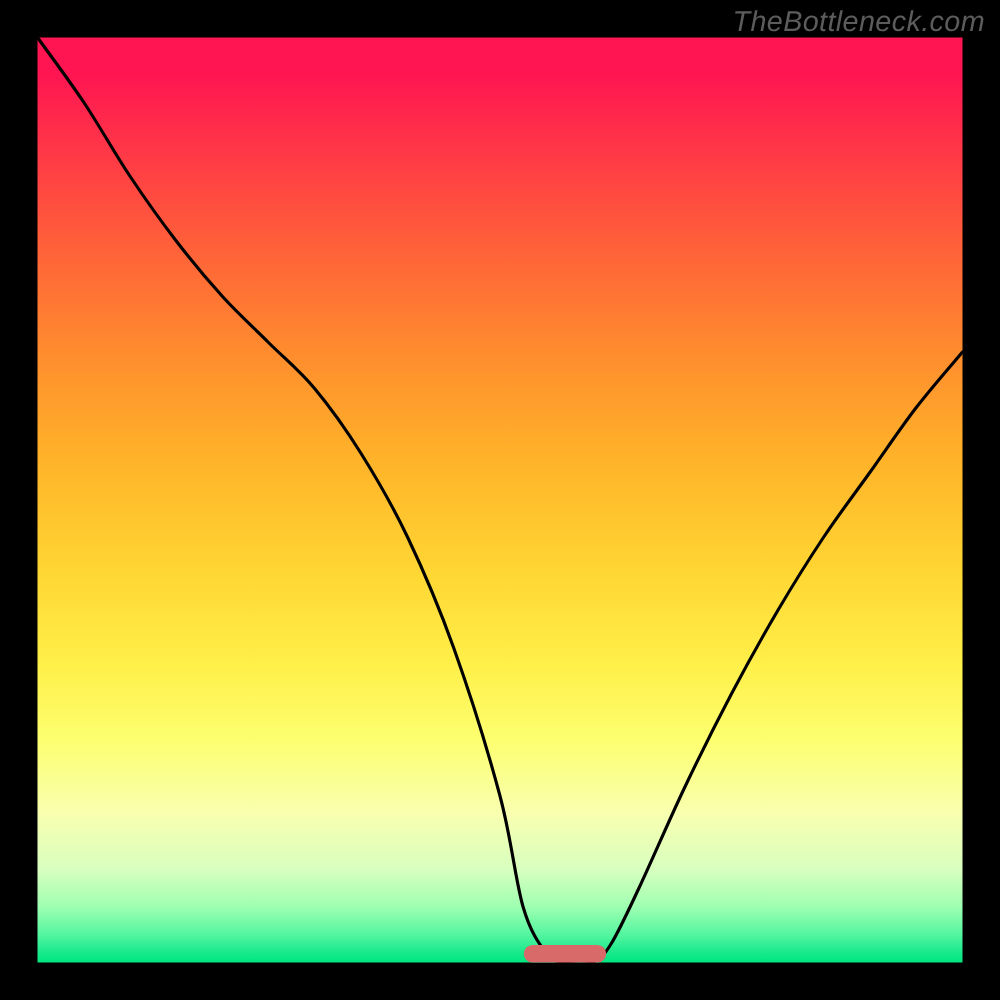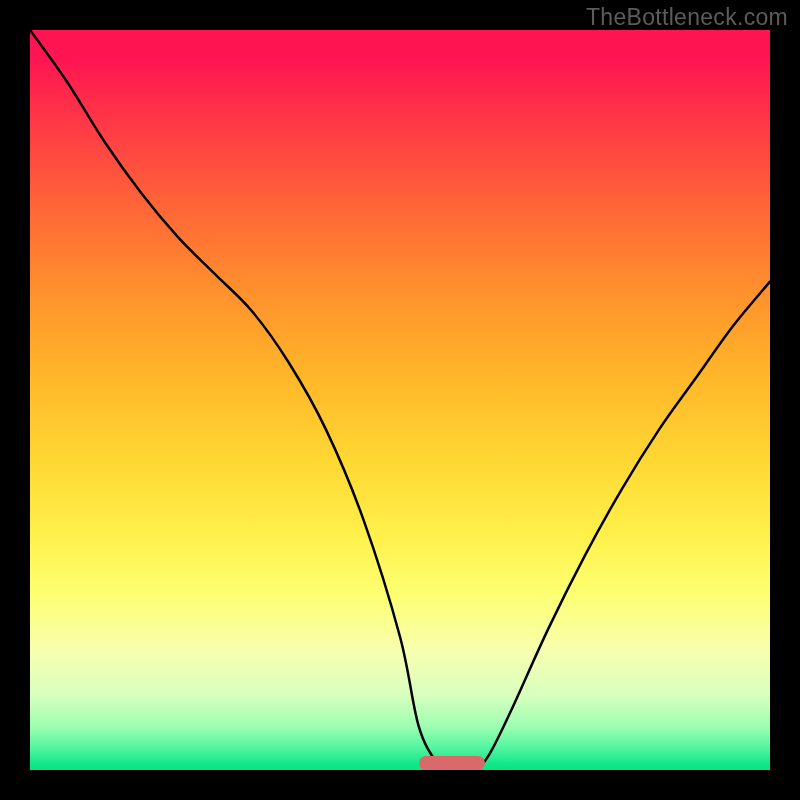--- a/index.html
+++ b/index.html
@@ -8,20 +8,21 @@
     width: 800px;
     height: 800px;
     background: #000;
     overflow: hidden;
   }
   .outer {
     position: relative;
     width: 800px;
     height: 800px;
     background: #000;
+    font-style: italic;
   }
   .watermark {
     position: absolute;
     top: 4px;
     right: 12px;
     font-family: Arial, Helvetica, sans-serif;
     font-size: 23px;
     font-weight: 500;
     color: #5c5c5c;
     letter-spacing: 0.3px;

